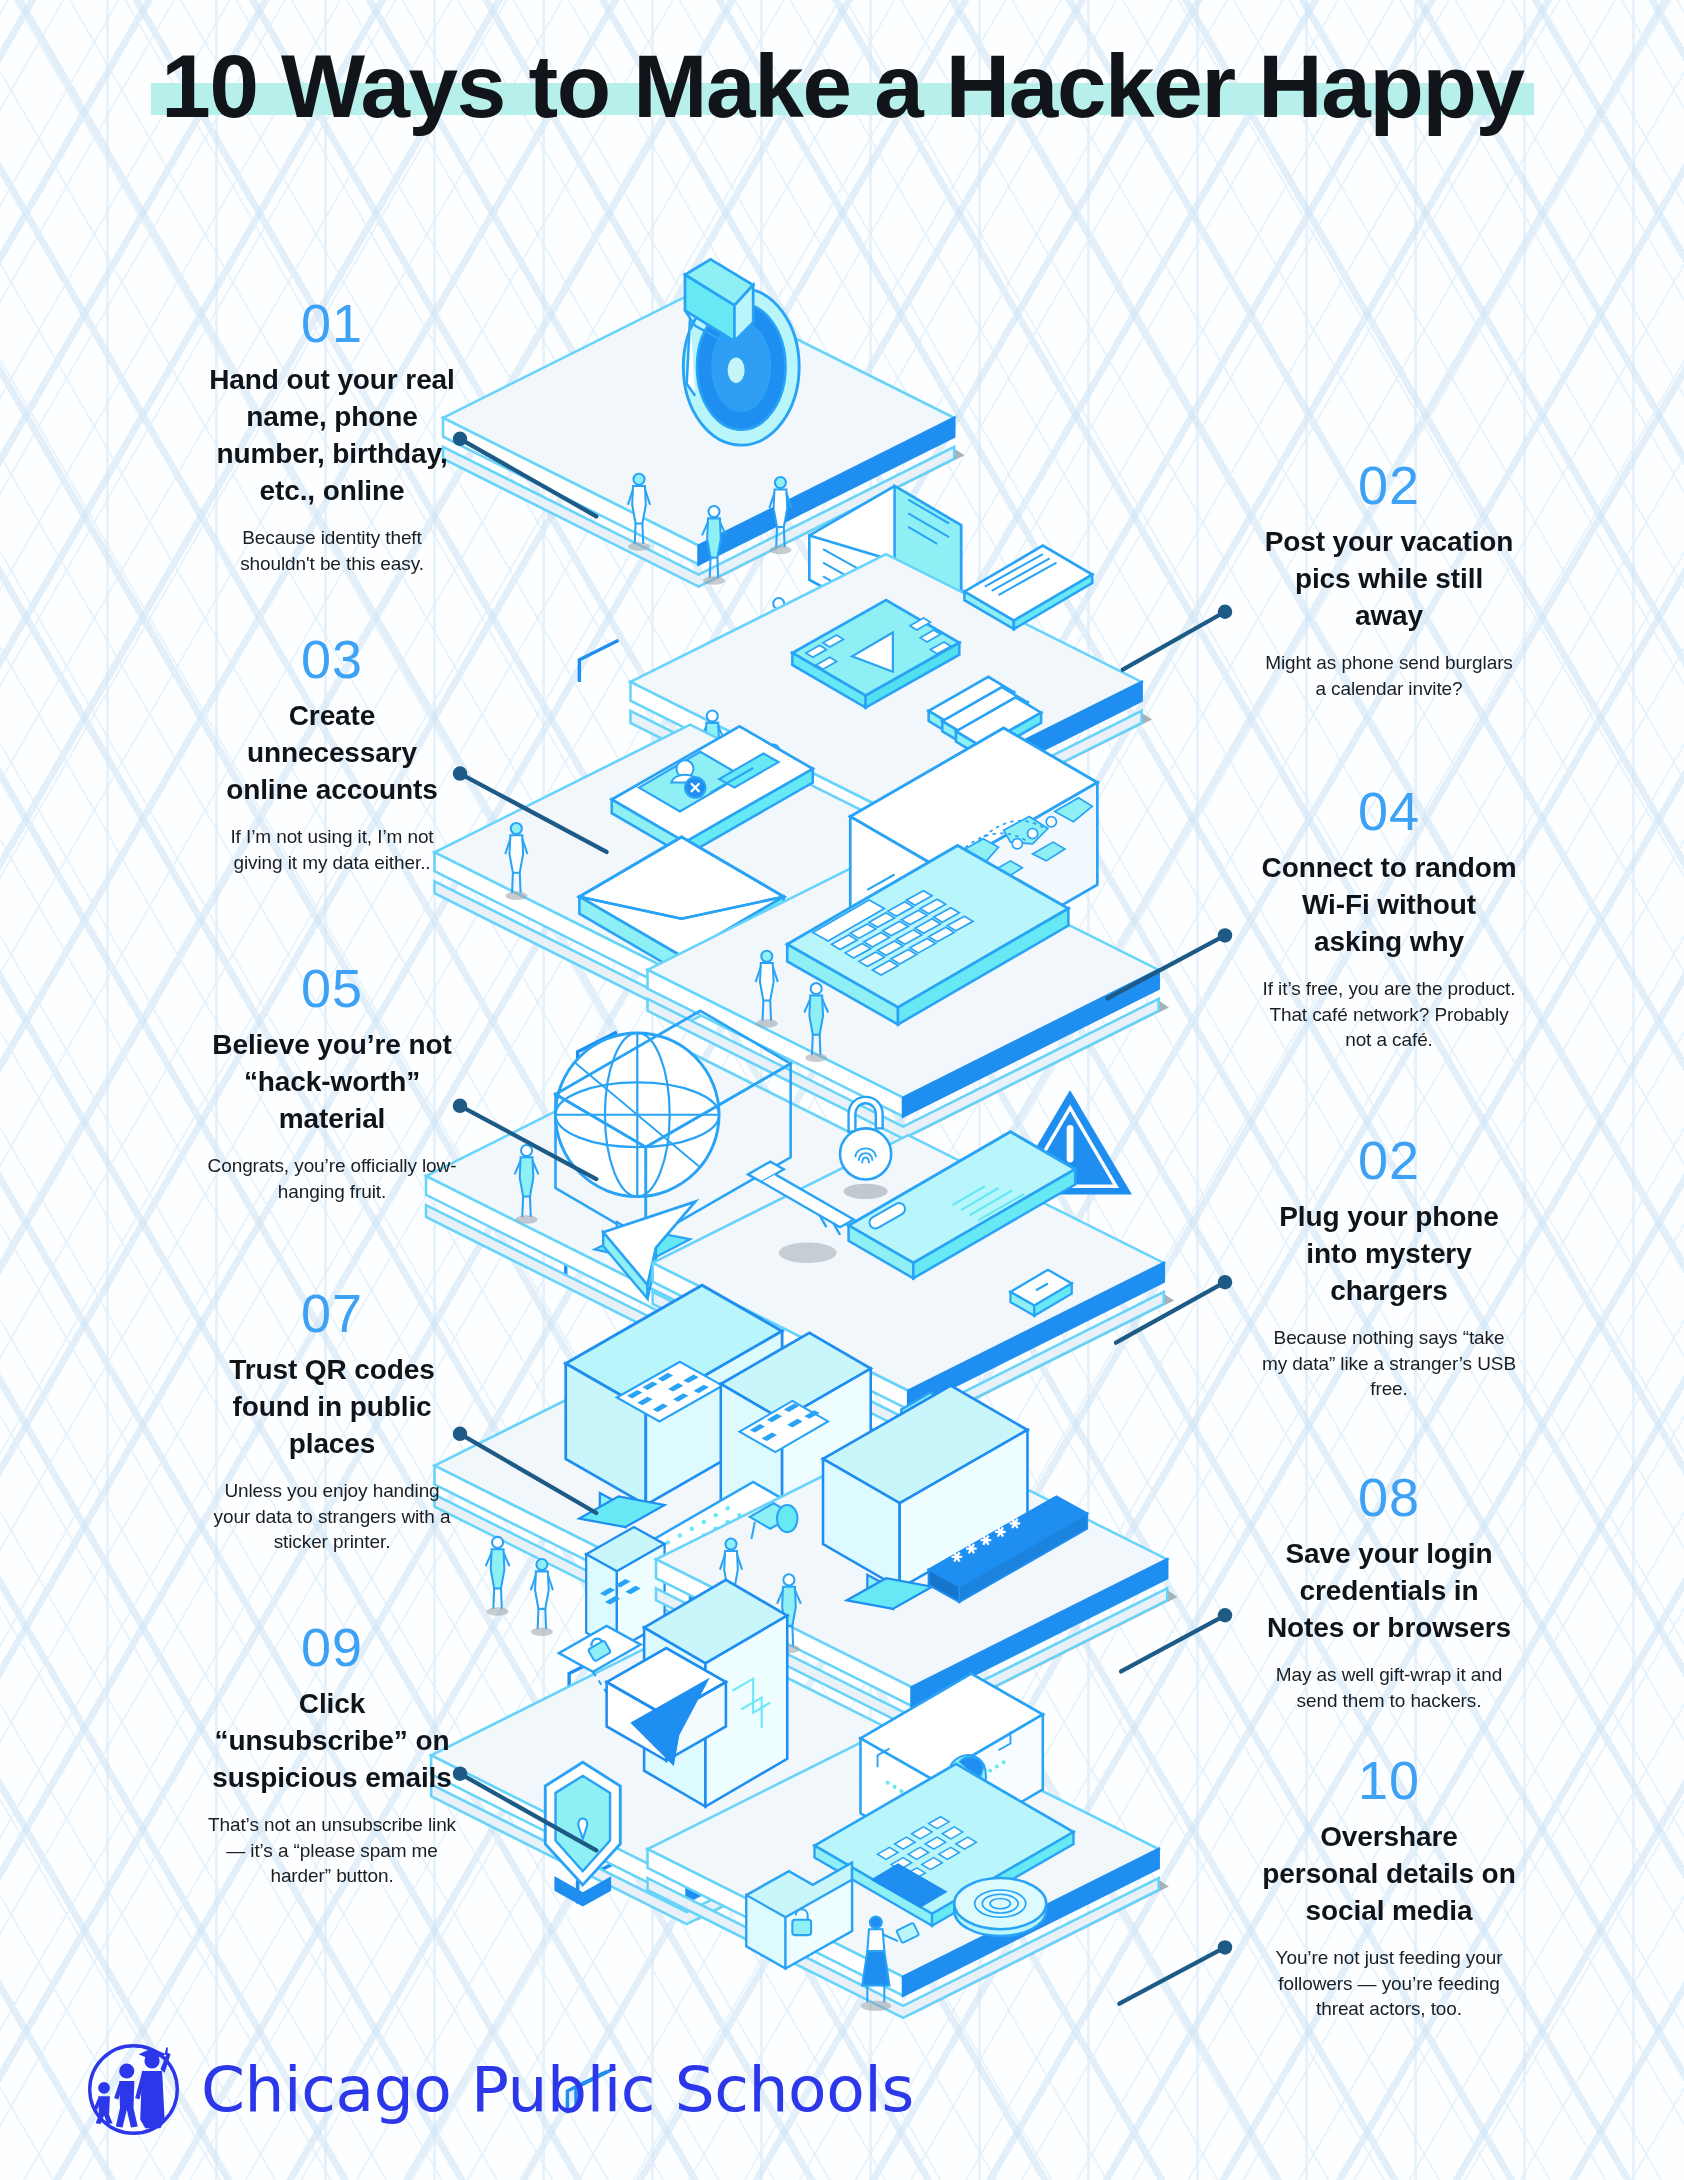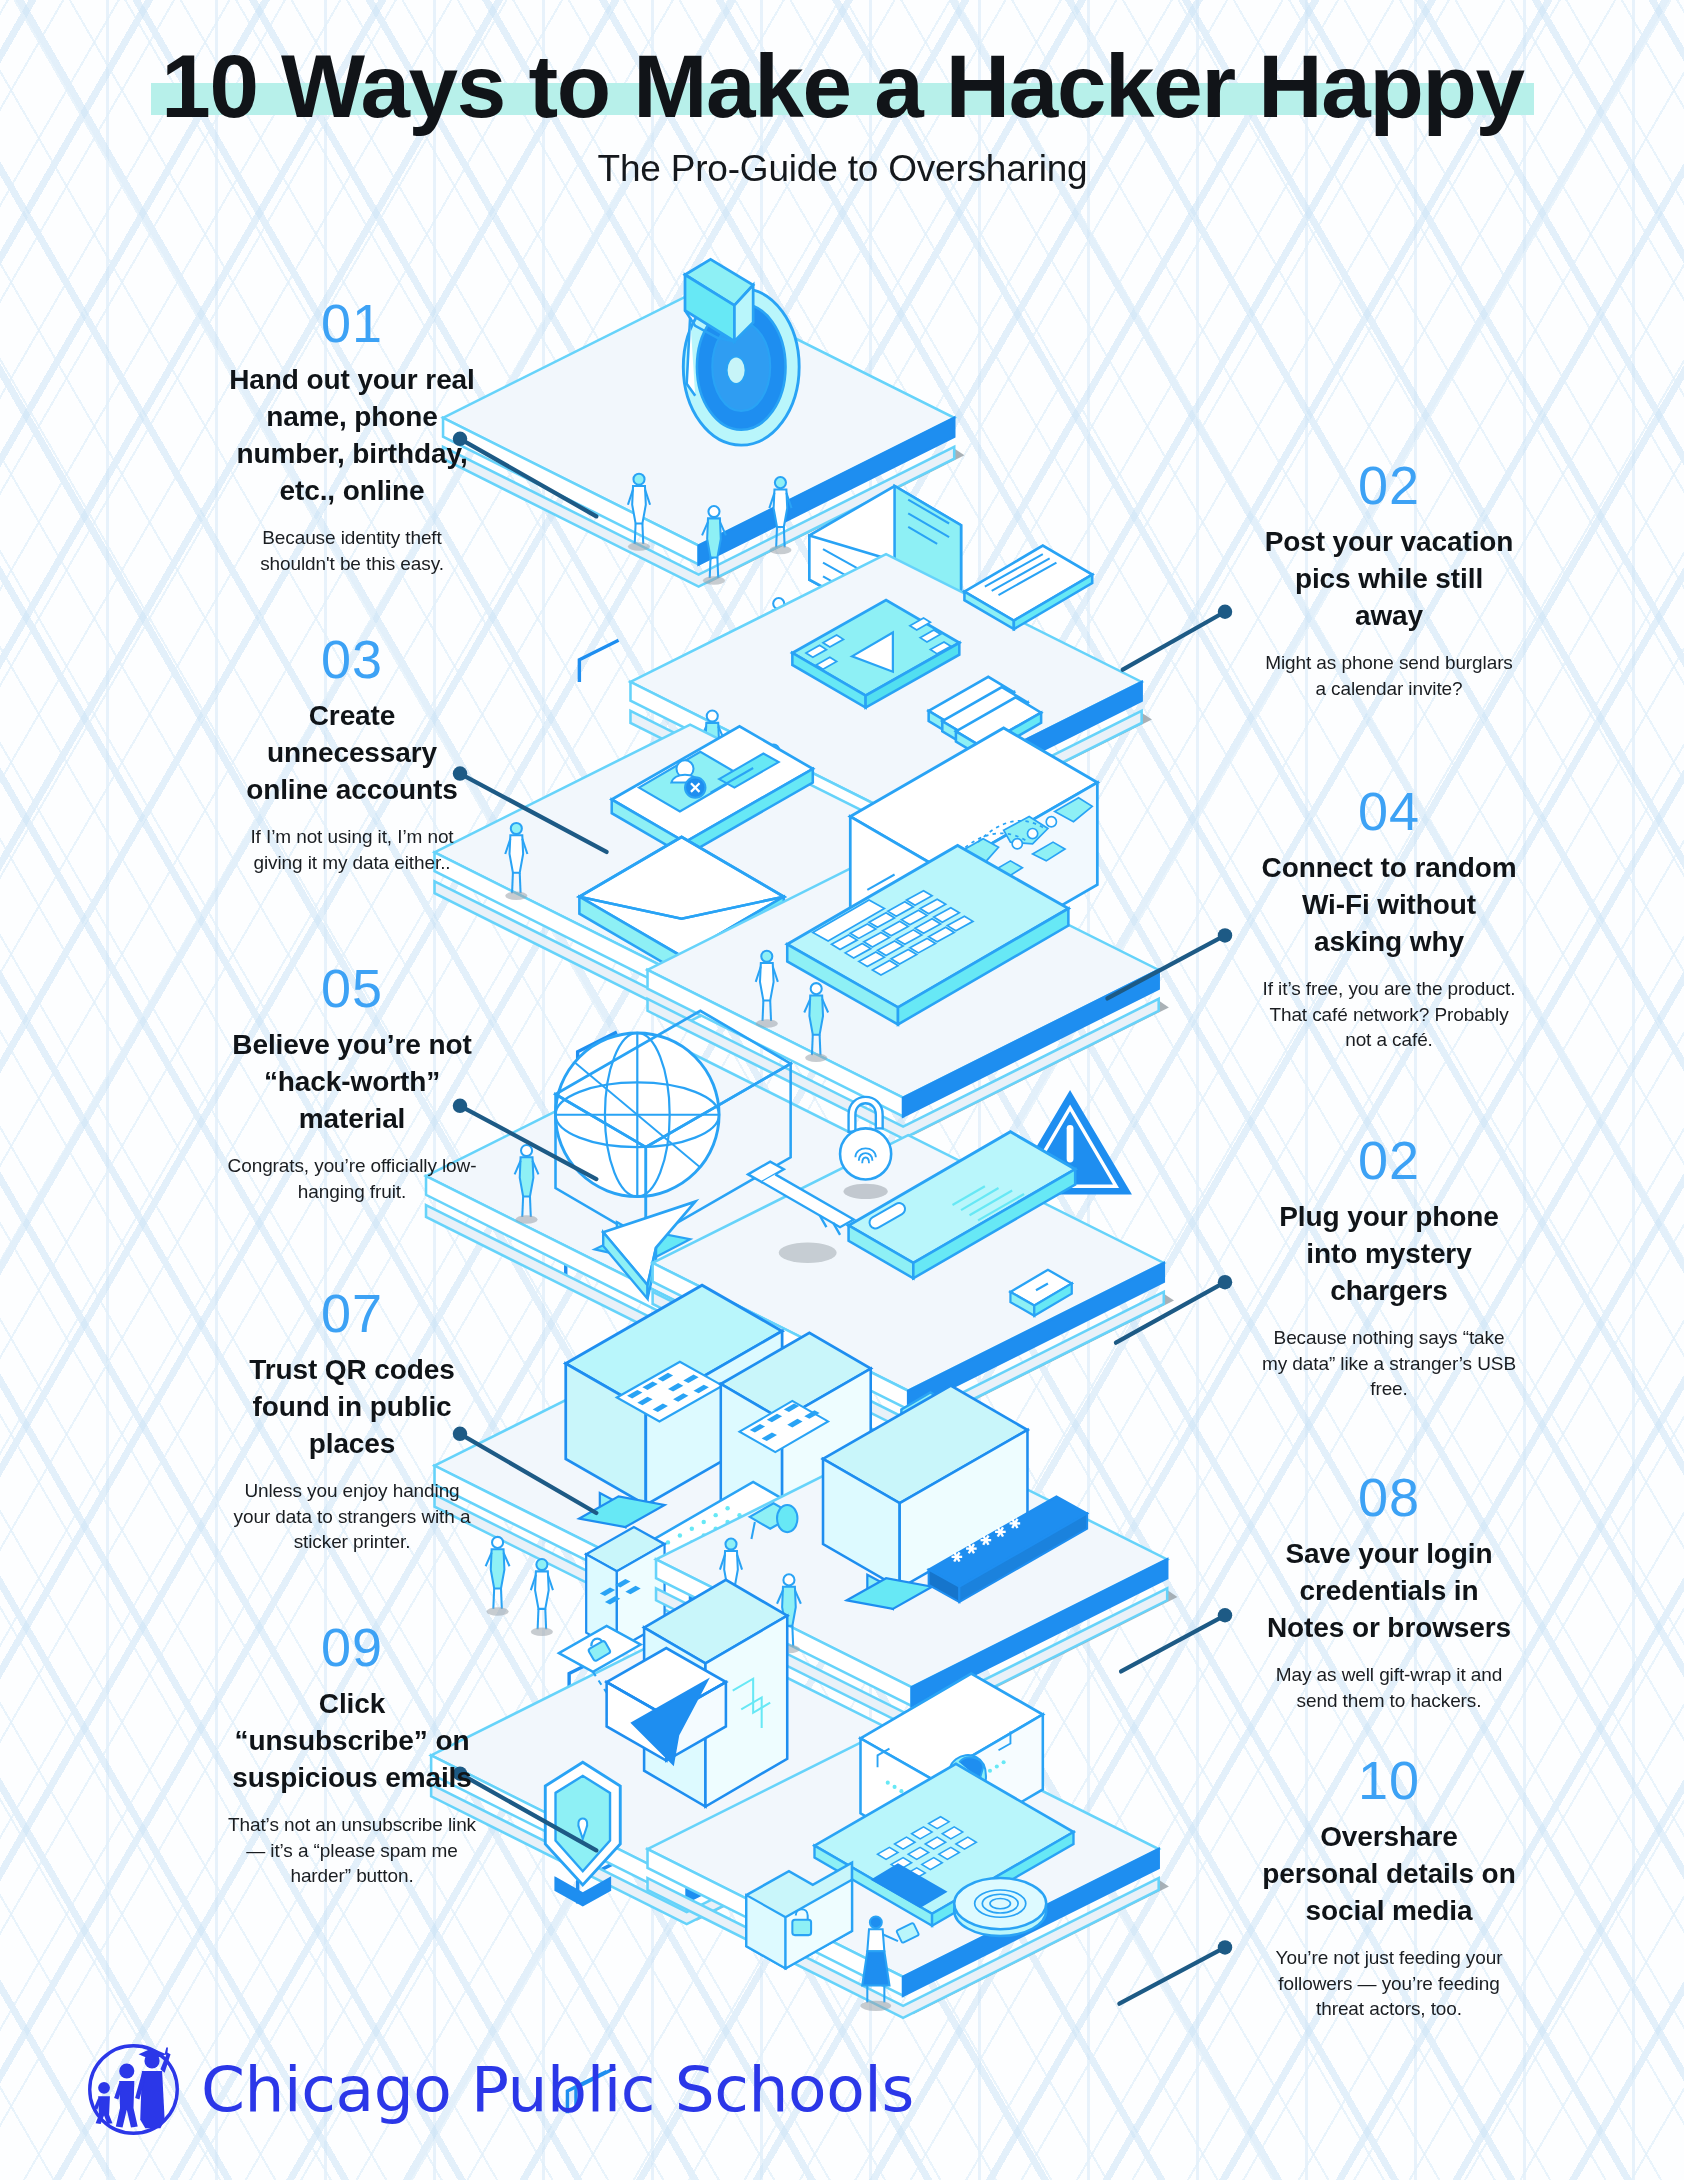--- a/index.html
+++ b/index.html
@@ -133,21 +133,21 @@
     letter-spacing: -0.1px;
   }
   .item-sub {
     margin-top: 15.3px;
     font-size: 19px;
     line-height: 1.34;
     font-weight: 400;
     color: #1a1d21;
     letter-spacing: -0.1px;
   }
-  .item.left  { text-align: center; margin-left: 20px; }
+  .item.left  { text-align: center; }
   .item.right { text-align: center; }
 
   
   #footer-logo {
     position: absolute;
     left: 83px;
     bottom: 41px;
     display: flex;
     align-items: center;
     gap: 17px;
@@ -169,21 +169,20 @@
 <div id="page">
 
   <div id="bg-grid"></div>
   <div id="bg-grid-fine"></div>
 
   <div id="header">
     <div class="title-wrap">
       <div class="title-hl"></div>
       <h1 id="page-title">10 Ways to Make a Hacker Happy</h1>
     </div>
-    <div id="page-subtitle">The Pro-Guide to Oversharing</div>
   </div>
 
   <div id="illustration">
     <svg viewBox="0 0 900 2080" xmlns="http://www.w3.org/2000/svg">
       <defs>
         <g id="slab">
           <polygon points="0,0 300,-150 600,0 300,150" fill="#f2f7fc" stroke="#66d3fa" stroke-width="3"></polygon>
           <polygon points="0,0 0,22 300,172 300,150" fill="#ffffff" stroke="#66d3fa" stroke-width="3"></polygon>
           <polygon points="300,150 300,172 600,22 600,0" fill="#1e8ef0" stroke="#1e8ef0" stroke-width="3"></polygon>
           <polygon points="0,34 300,184 600,34 600,48 300,198 0,48" fill="#e9f1f8" stroke="#66d3fa" stroke-width="3"></polygon>

